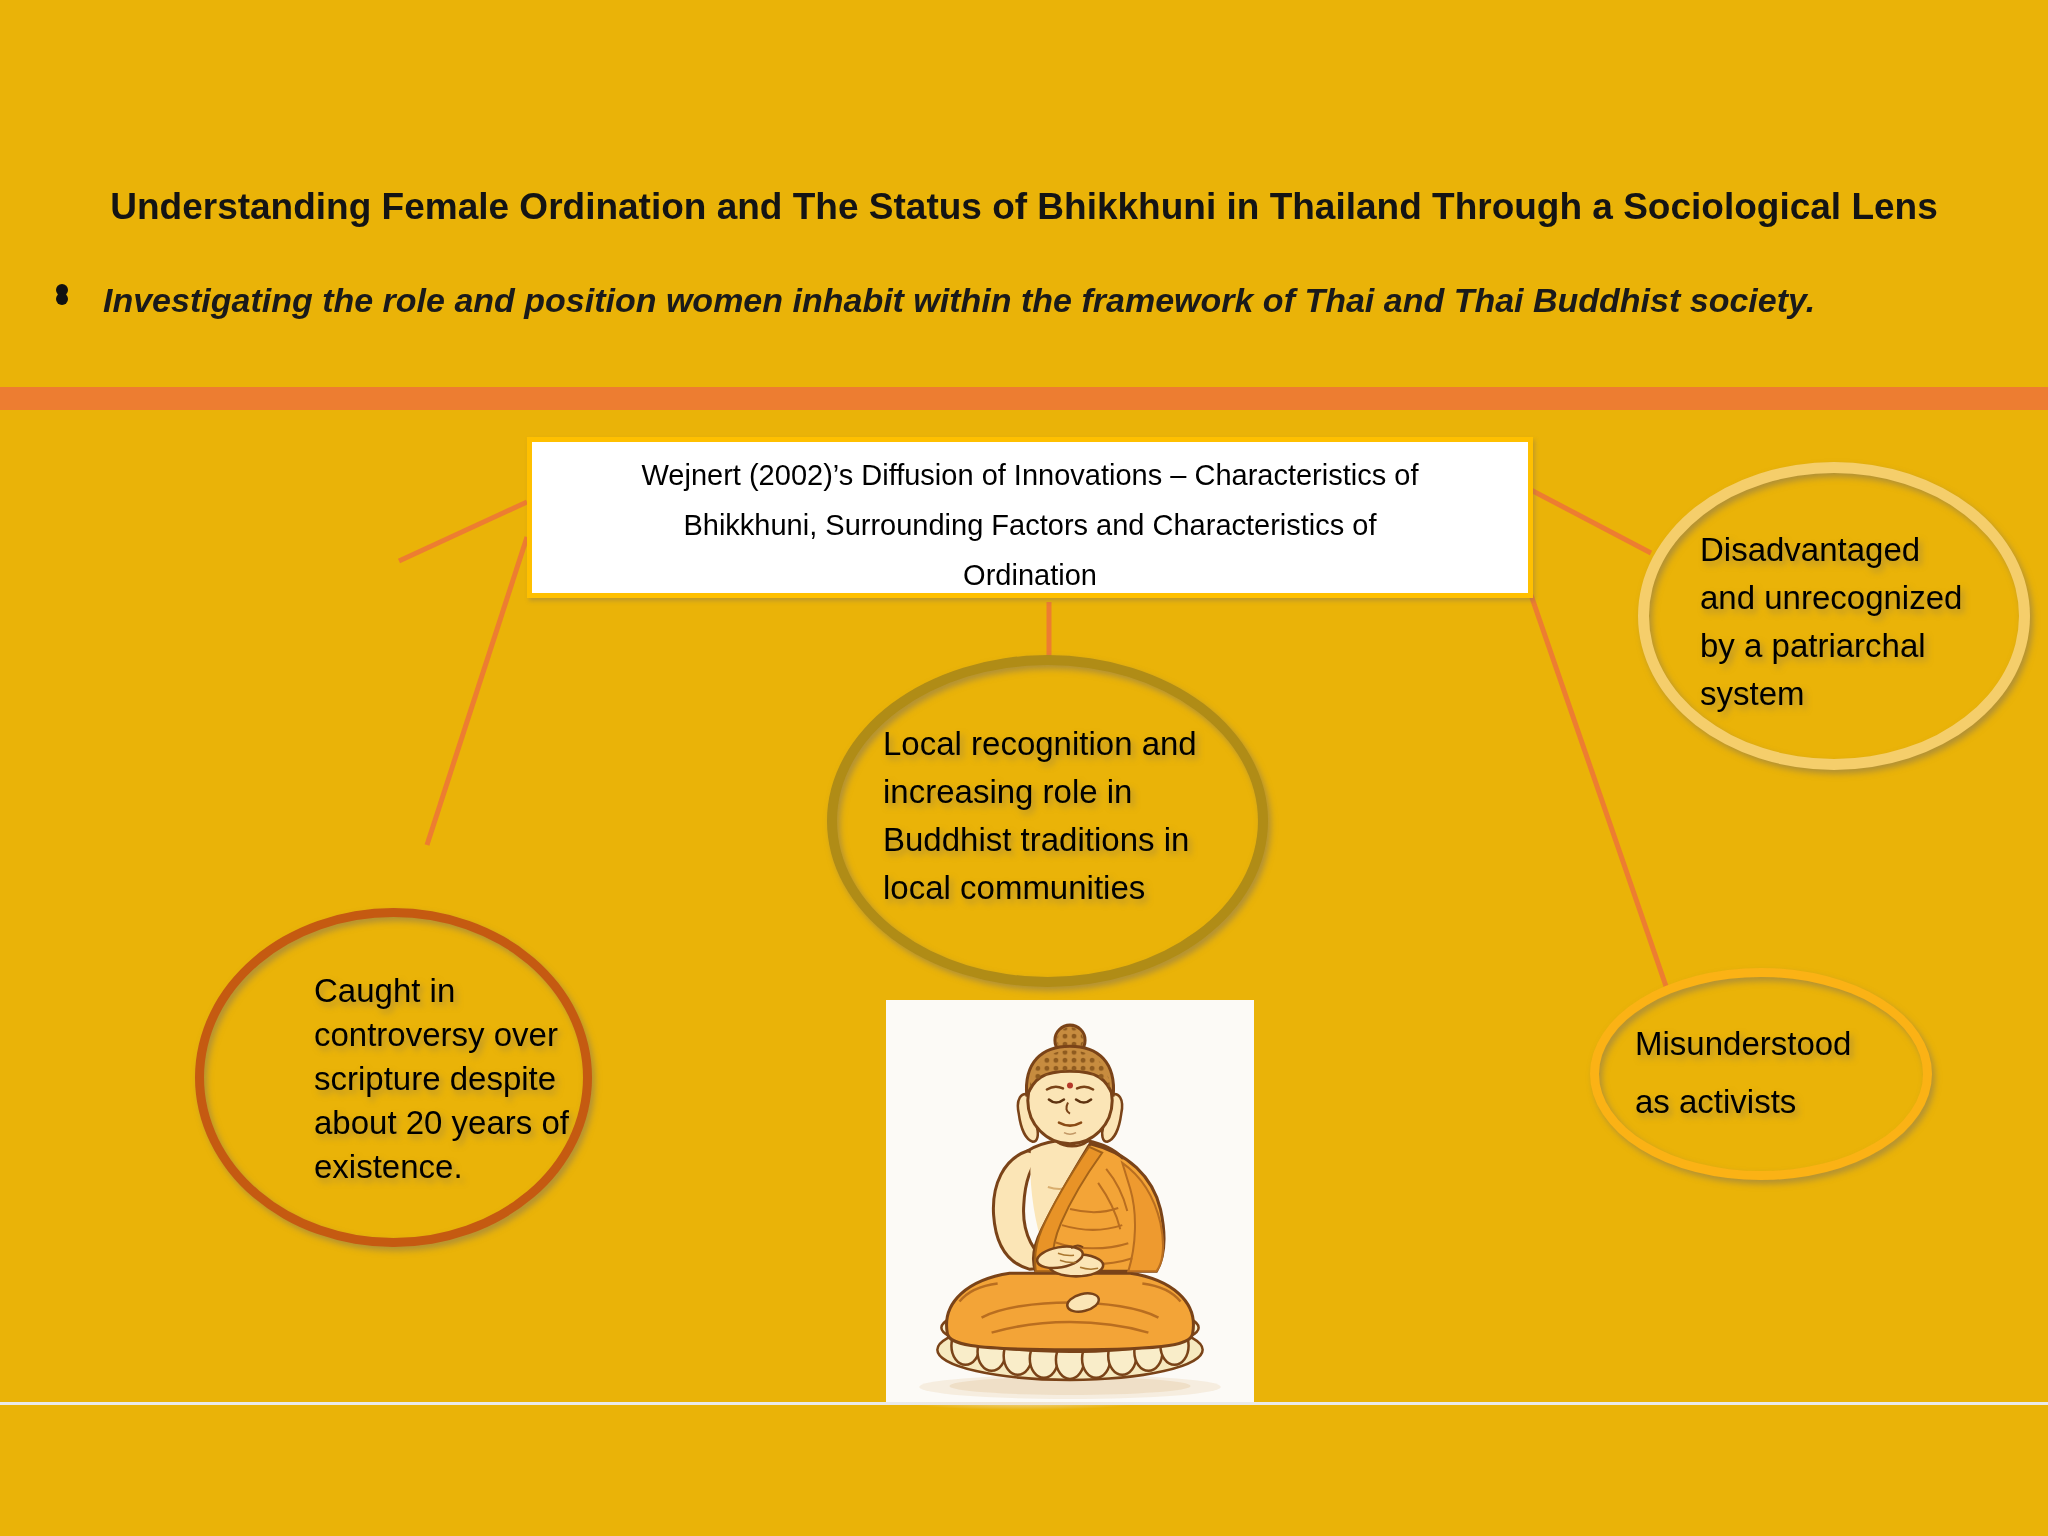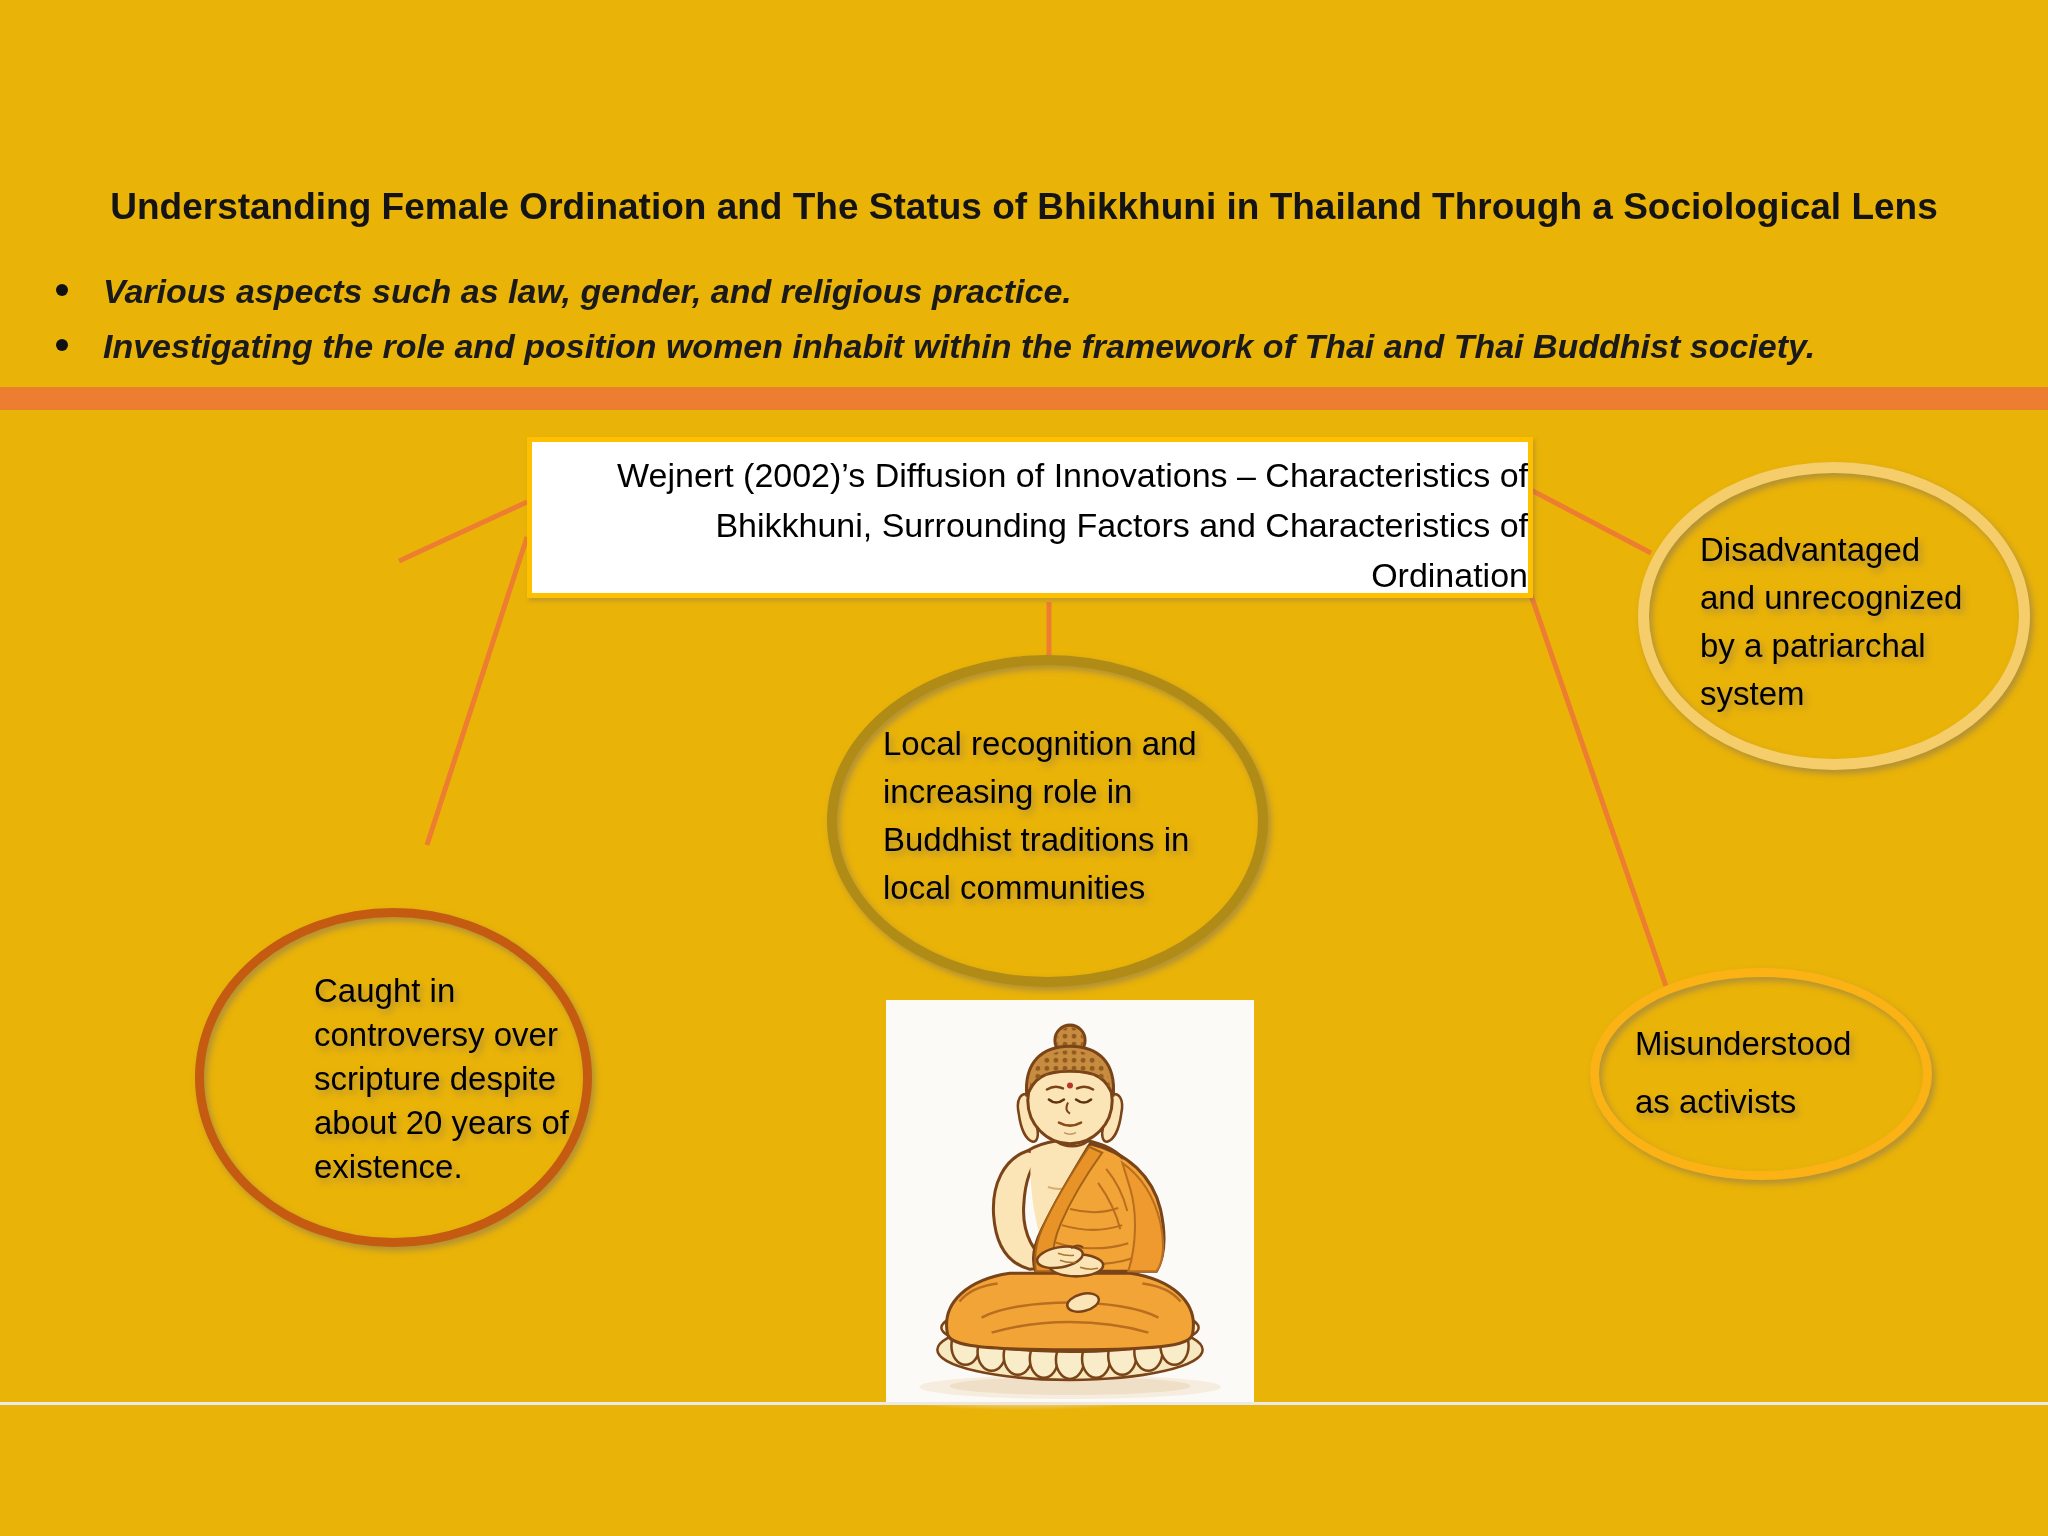--- a/index.html
+++ b/index.html
@@ -12,22 +12,22 @@
   .bullet-row{position:relative;padding-left:103px;margin-bottom:9px;
               font-size:34px;font-style:italic;font-weight:600;line-height:46px;color:#1a1a1a;}
   .bullet-row .dot{position:absolute;left:56px;top:16px;width:12px;height:12px;border-radius:50%;background:#111;}
   .accent-bar{position:absolute;left:0;top:387px;width:2048px;height:23px;background:#ED7D31;}
   
   .connectors{position:absolute;left:0;top:0;z-index:1;}
   
   .center-box{position:absolute;left:527px;top:437px;width:1006px;height:161px;box-sizing:border-box;
               background:#fff;border:5px solid #FFC000;z-index:3;
               filter:drop-shadow(2px 3px 2px rgba(120,110,95,.35));}
-  .center-box .box-text{position:absolute;left:0;top:8px;width:100%;text-align:right;
-              font-size:34px;line-height:50px;white-space:pre-line;color:#000;}
+  .center-box .box-text{position:absolute;left:0;top:8px;width:100%;text-align:center;
+              font-size:29px;line-height:50px;white-space:pre-line;color:#000;}
   
   .node{position:absolute;box-sizing:border-box;border-radius:50%;background:transparent;z-index:2;
         filter:drop-shadow(3px 4px 3px rgba(120,110,100,.5));}
   .node .node-text{position:absolute;font-size:33px;line-height:47px;white-space:pre-line;color:#000;}
   .node-freedom{left:133px;top:512px;width:287px;height:225px;border:9px solid #7B3E10;}
   .node-freedom .node-text{left:62px;top:38px;}
   .node-disadvantaged{left:1638px;top:462px;width:392px;height:308px;border:11px solid #F5CE6B;}
   .node-disadvantaged .node-text{left:51px;top:53px;line-height:48px;}
   .node-local{left:827px;top:655px;width:441px;height:332px;border:10px solid #B08C16;}
   .node-local .node-text{left:46px;top:55px;line-height:48px;}
@@ -44,21 +44,20 @@
 </head>
 <body>
 
 <div class="slide">
 
   <div class="title">Understanding Female Ordination and The Status of Bhikkhuni in Thailand Through a Sociological Lens</div>
 
   <div class="bullets">
     <div class="bullet-row">
       <span class="dot"></span>
-      <span>Various aspects such as law, gender, and religious practice.</span>
     </div>
     <div class="bullet-row">
       <span class="dot"></span>
       <span>Investigating the role and position women inhabit within the framework of Thai and Thai Buddhist society.</span>
     </div>
   </div>
 
   <div class="accent-bar"></div>
 
   <svg class="connectors" width="2048" height="1536" viewBox="0 0 2048 1536">

